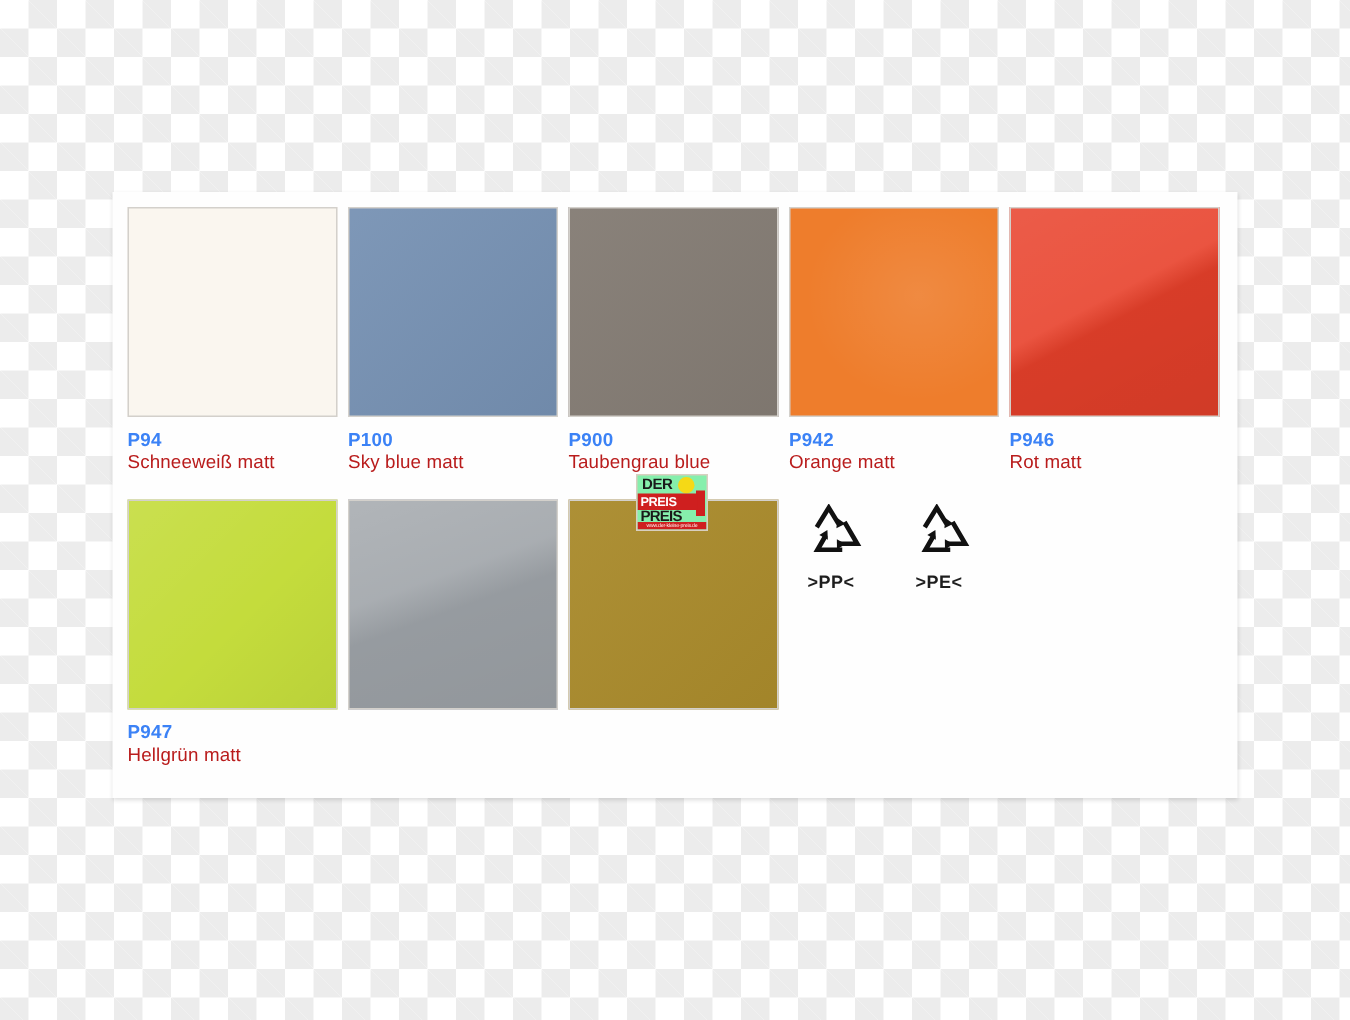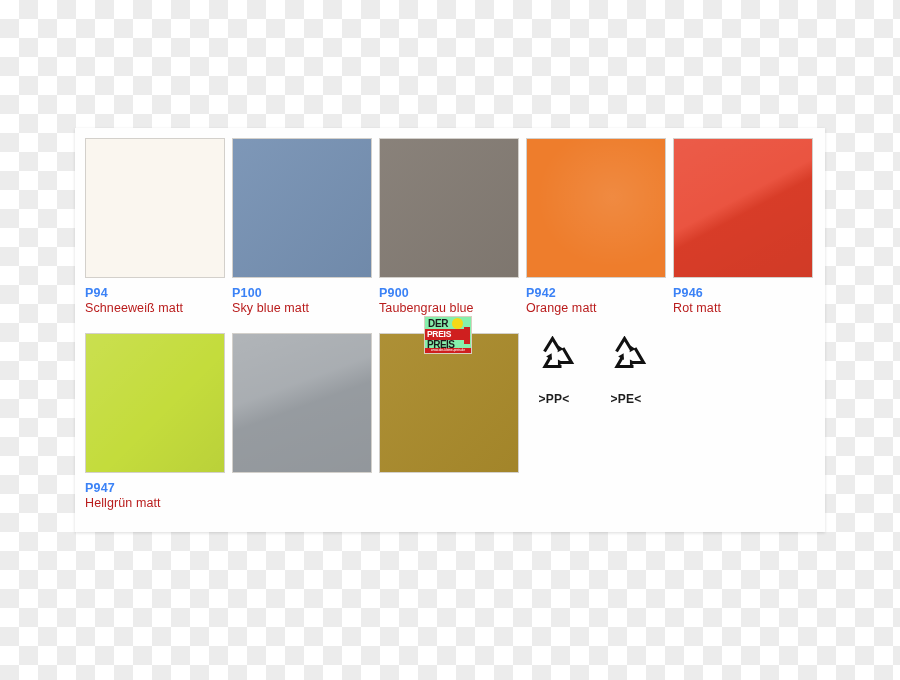--- a/index.html
+++ b/index.html
@@ -80,21 +80,21 @@
     gap: 24px;
   }
   .recycle-item {
     width: 48px;
     text-align: center;
   }
   .recycle-caption {
     font-size: 12px;
     font-weight: bold;
     color: #1e1e1e;
-    margin-top: 12px;
+    margin-top: 0;
     letter-spacing: 0.3px;
     text-align: center;
   }
 
   
   #watermark {
     position: absolute;
     left: 349px;
     top: 188px;
     width: 48px;

